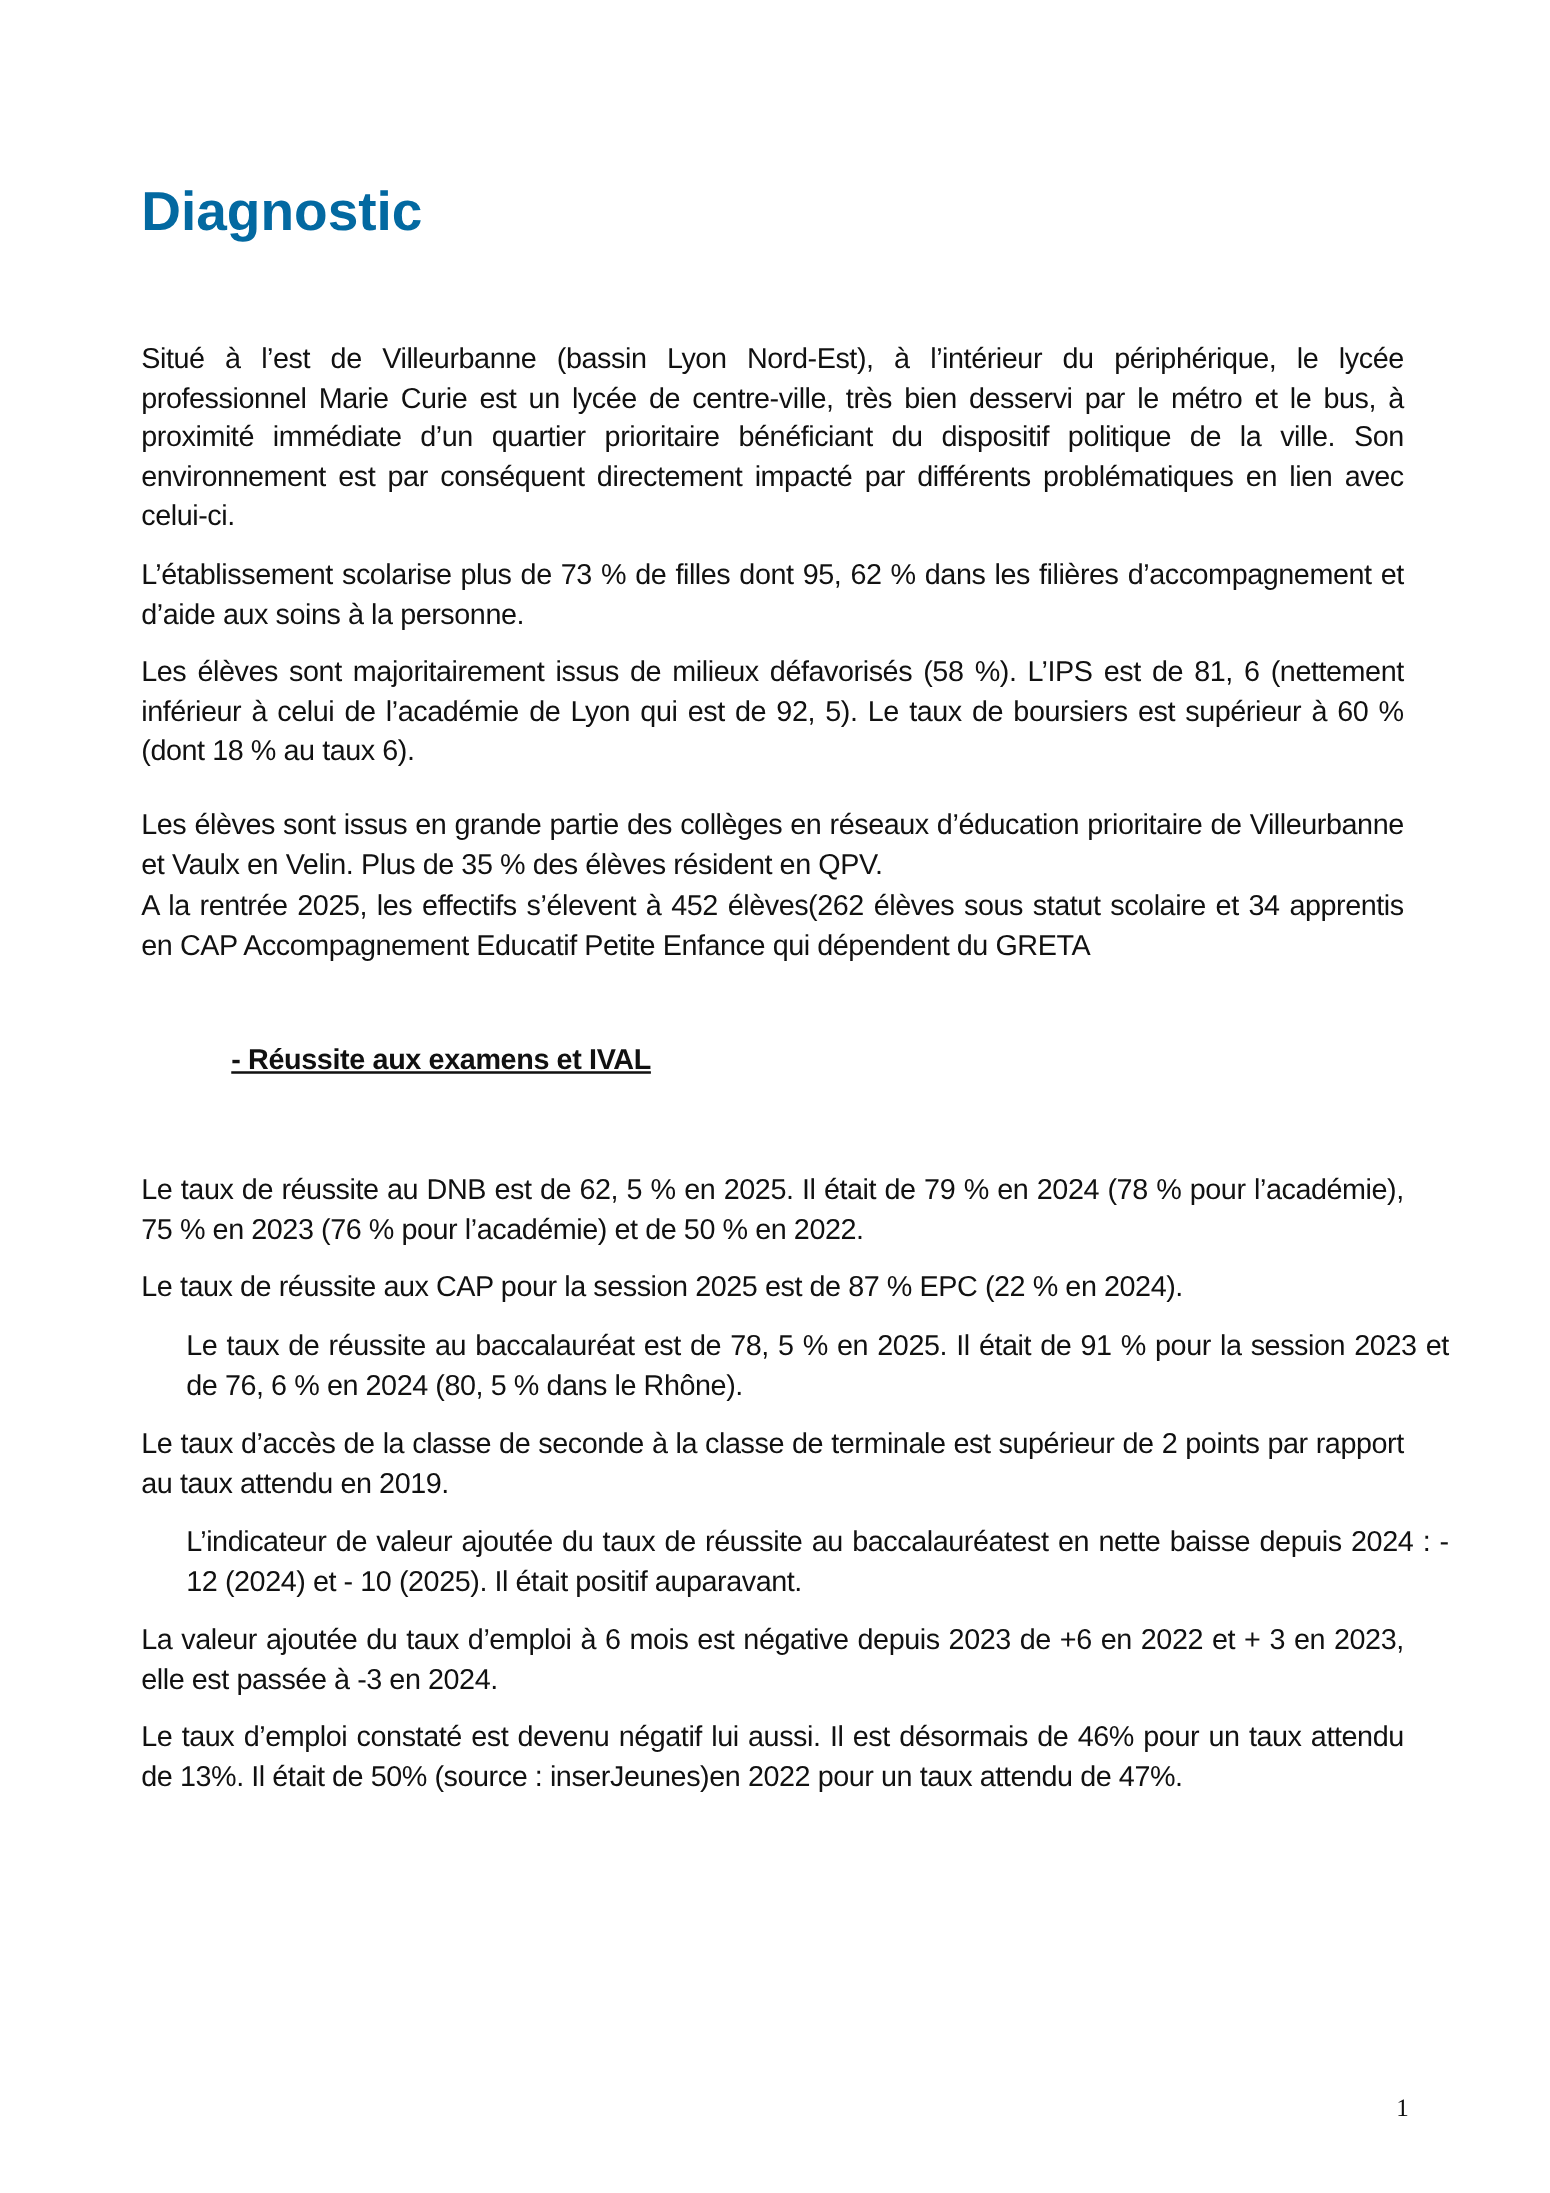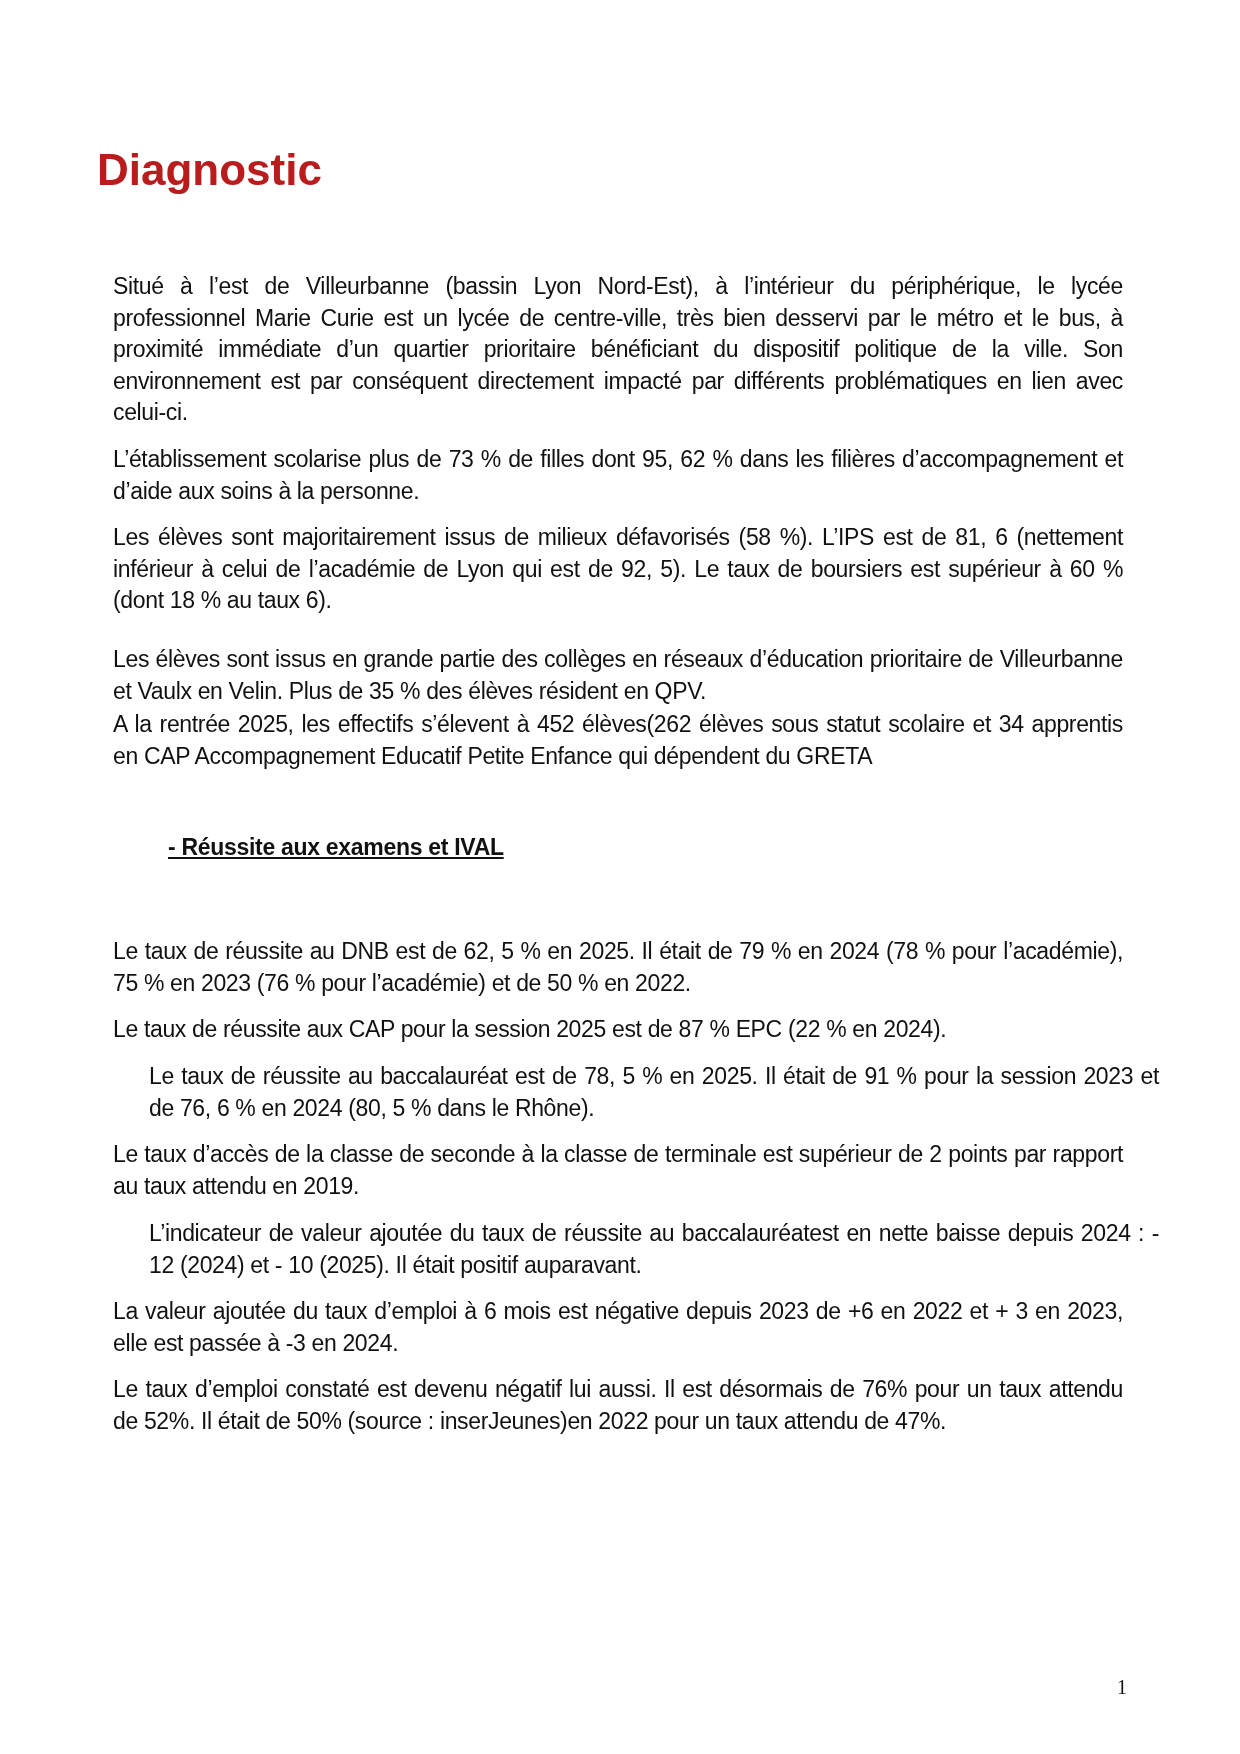--- a/index.html
+++ b/index.html
@@ -1,23 +1,23 @@
 <!DOCTYPE html>
 <html><head>
   <meta charset="utf-8">
   <style>
     html, body { margin: 0; padding: 0; background: #ffffff; }
     body { width: 1240px; height: 1754px; position: relative; overflow: hidden;
            font-family: "Liberation Sans", sans-serif; color: #111; }
     .page { position: absolute; left: 0; top: 0; width: 1240px; height: 1754px; }
-    .title { position: absolute; left: 97px; top: 148px; margin: 0;
-             font-family: "Liberation Sans", sans-serif; font-weight: bold; font-size: 44px; line-height: 1; color: #b91c1c; }
+    .title { position: absolute; left: 113px; top: 148px; margin: 0;
+             font-family: "Liberation Sans", sans-serif; font-weight: bold; font-size: 44px; line-height: 1; color: #0369a1; }
     .body { position: absolute; left: 113px; width: 1010px; }
     p.par { margin: 0; font-size: 23px; line-height: 31.5px; text-align: justify; letter-spacing: -0.35px; }
-    .sec-head { position: absolute; left: 168px; top: 834px; margin: 0; font-size: 23px; font-weight: bold;
+    .sec-head { position: absolute; left: 185px; top: 834px; margin: 0; font-size: 23px; font-weight: bold;
                 text-decoration: underline; letter-spacing: -0.3px; text-align: center; }
     .pnum { position: absolute; left: 1117px; top: 1676px; font-family: "Liberation Serif", serif; font-size: 20px; }
   </style>
 </head>
 <body>
 
 <div class="page">
   <h1 class="title">Diagnostic</h1>
 
   <div class="body" style="left: 113px;">
@@ -30,17 +30,17 @@
 
   <h2 class="sec-head">- Réussite aux examens et IVAL</h2>
 
   <div class="body" style="left: 113px;">
     <p class="par" style="position:absolute;top:936px;width:1010px;">Le taux de réussite au DNB est de 62, 5 % en 2025. Il était de 79 % en 2024 (78 % pour l’académie), 75 % en 2023 (76 % pour l’académie) et de 50 % en 2022.</p>
     <p class="par" style="position:absolute;top:1014px;width:1010px;">Le taux de réussite aux CAP pour la session 2025 est de 87 % EPC (22 % en 2024).</p>
     <p class="par" style="position:absolute;top:1061px;width:1010px;margin-left:36px;">Le taux de réussite au baccalauréat est de 78, 5 % en 2025. Il était de 91 % pour la session 2023 et de 76, 6 % en 2024 (80, 5 % dans le Rhône).</p>
     <p class="par" style="position:absolute;top:1139px;width:1010px;">Le taux d’accès de la classe de seconde à la classe de terminale est supérieur de 2 points par rapport au taux attendu en 2019.</p>
     <p class="par" style="position:absolute;top:1218px;width:1010px;margin-left:36px;">L’indicateur de valeur ajoutée du taux de réussite au baccalauréatest en nette baisse depuis 2024 : - 12 (2024) et - 10 (2025). Il était positif auparavant.</p>
     <p class="par" style="position:absolute;top:1296px;width:1010px;">La valeur ajoutée du taux d’emploi à 6 mois est négative depuis 2023 de +6 en 2022 et + 3 en 2023, elle est passée à -3 en 2024.</p>
-    <p class="par" style="position:absolute;top:1374px;width:1010px;">Le taux d’emploi constaté est devenu négatif lui aussi. Il est désormais de 76% pour un taux attendu de 52%. Il était de 50% (source : inserJeunes)en 2022 pour un taux attendu de 47%.</p>
+    <p class="par" style="position:absolute;top:1374px;width:1010px;">Le taux d’emploi constaté est devenu négatif lui aussi. Il est désormais de 46% pour un taux attendu de 13%. Il était de 50% (source : inserJeunes)en 2022 pour un taux attendu de 47%.</p>
   </div>
 
   <div class="pnum">1</div>
 </div>
 
 </body></html>

